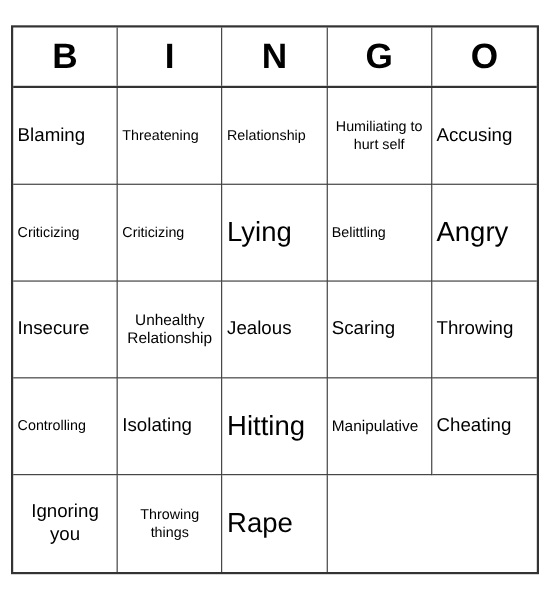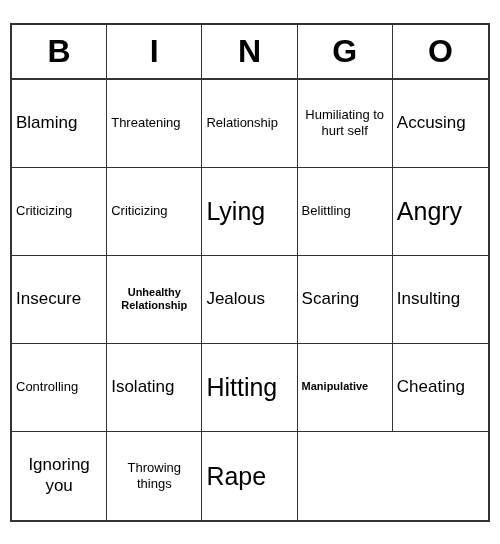--- a/index.html
+++ b/index.html
@@ -62,22 +62,22 @@
     }
     .size-medium {
       font-size: 17px;
       font-weight: normal;
     }
     .size-small {
       font-size: 13px;
       font-weight: normal;
     }
     .size-xsmall {
-      font-size: 11px;
-      font-weight: bold;
+      font-size: 14px;
+      font-weight: normal;
     }
   </style>
 </head>
 <body>
 
 <div class="bingo-card">
   <div class="bingo-header">
   <div class="bingo-header-cell">B</div>
       <div class="bingo-header-cell">I</div>
       <div class="bingo-header-cell">N</div>
@@ -121,21 +121,21 @@
       <div class="bingo-cell">
         <span class="size-xsmall">Unhealthy Relationship</span>
       </div>
       <div class="bingo-cell">
         <span class="size-medium">Jealous</span>
       </div>
       <div class="bingo-cell">
         <span class="size-medium">Scaring</span>
       </div>
       <div class="bingo-cell">
-        <span class="size-medium">Insulting</span>
+        <span class="size-medium">Throwing</span>
       </div>
       <div class="bingo-cell">
         <span class="size-small">Controlling</span>
       </div>
       <div class="bingo-cell">
         <span class="size-medium">Isolating</span>
       </div>
       <div class="bingo-cell">
         <span class="size-large">Hitting</span>
       </div>

